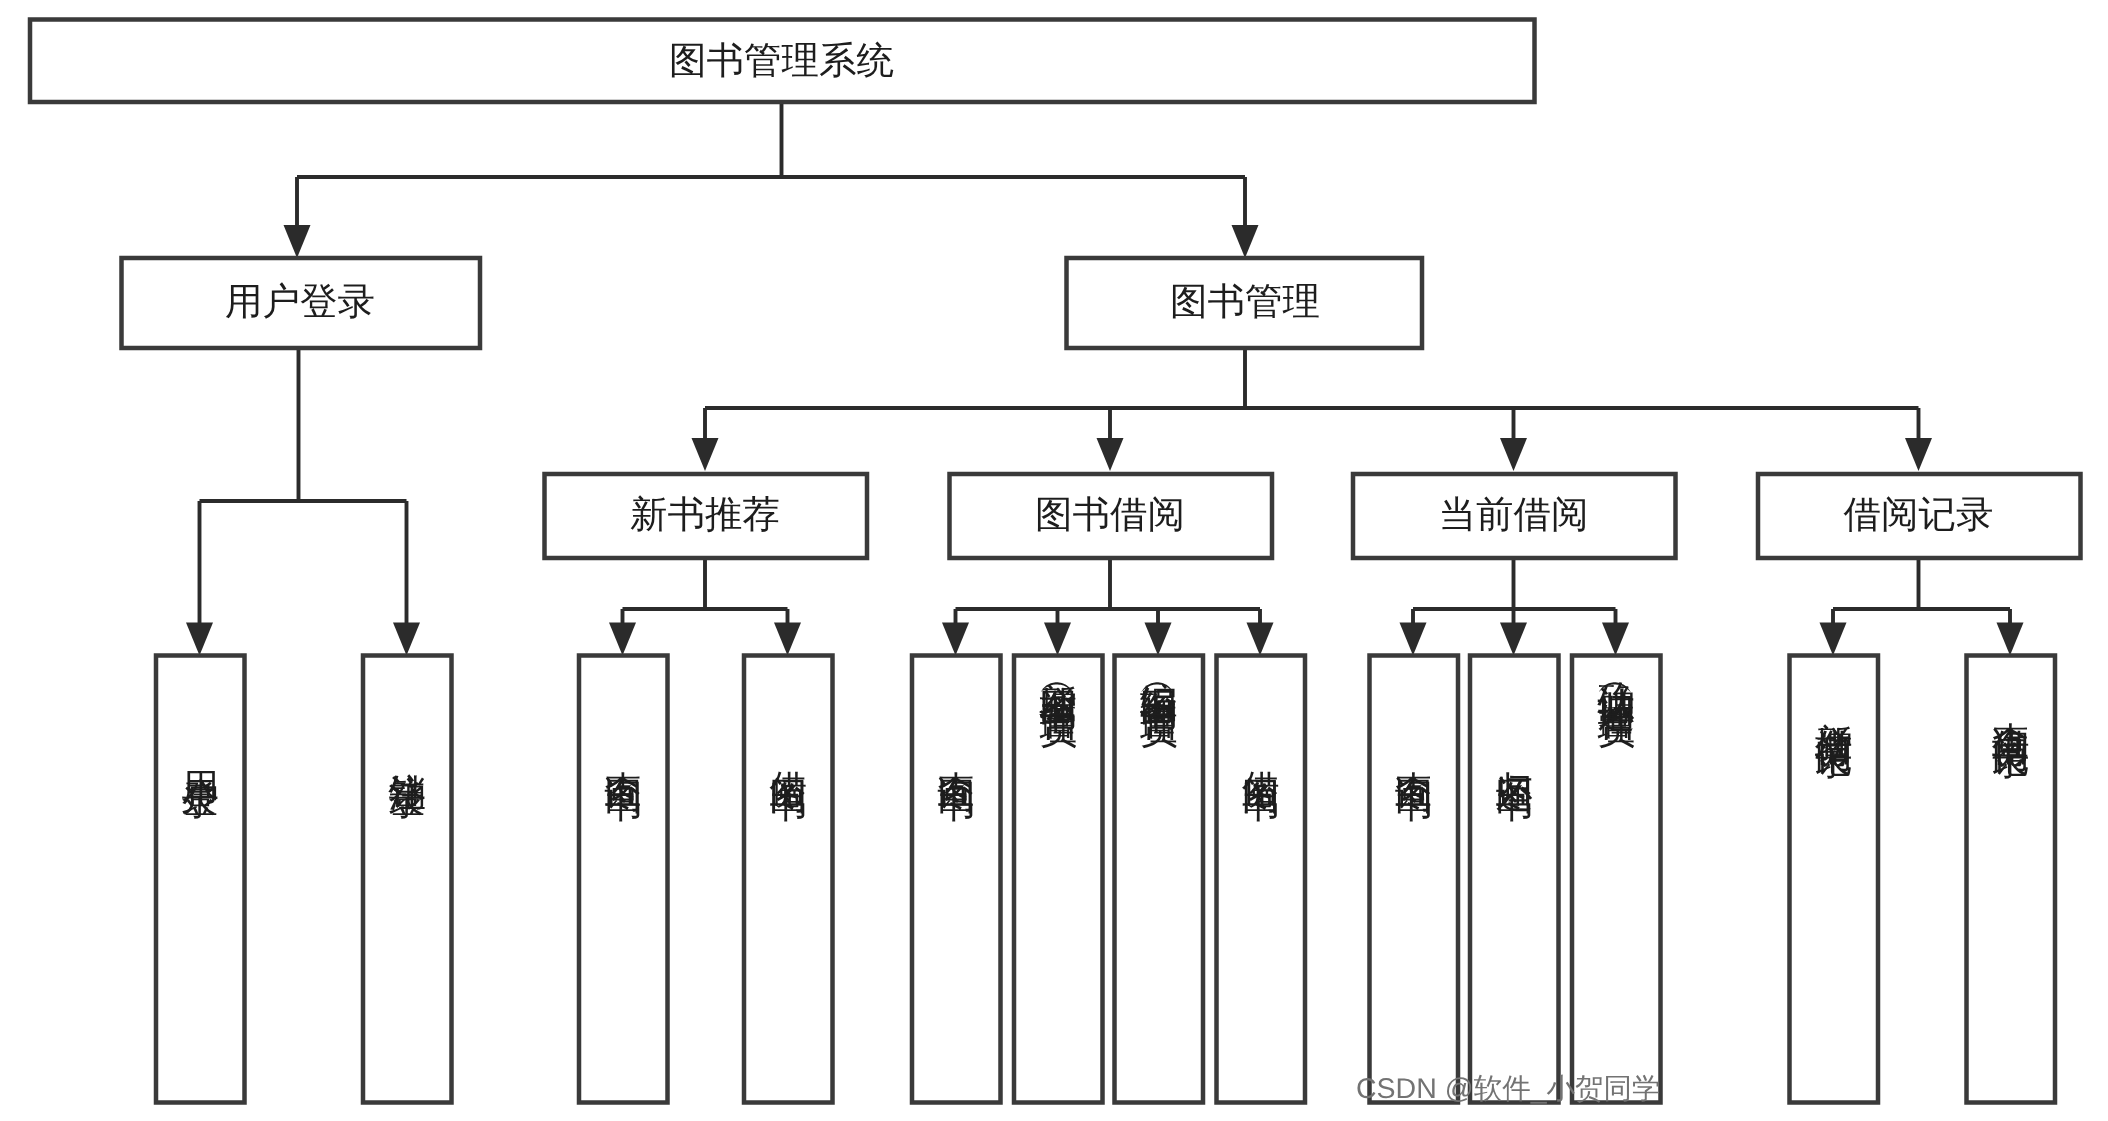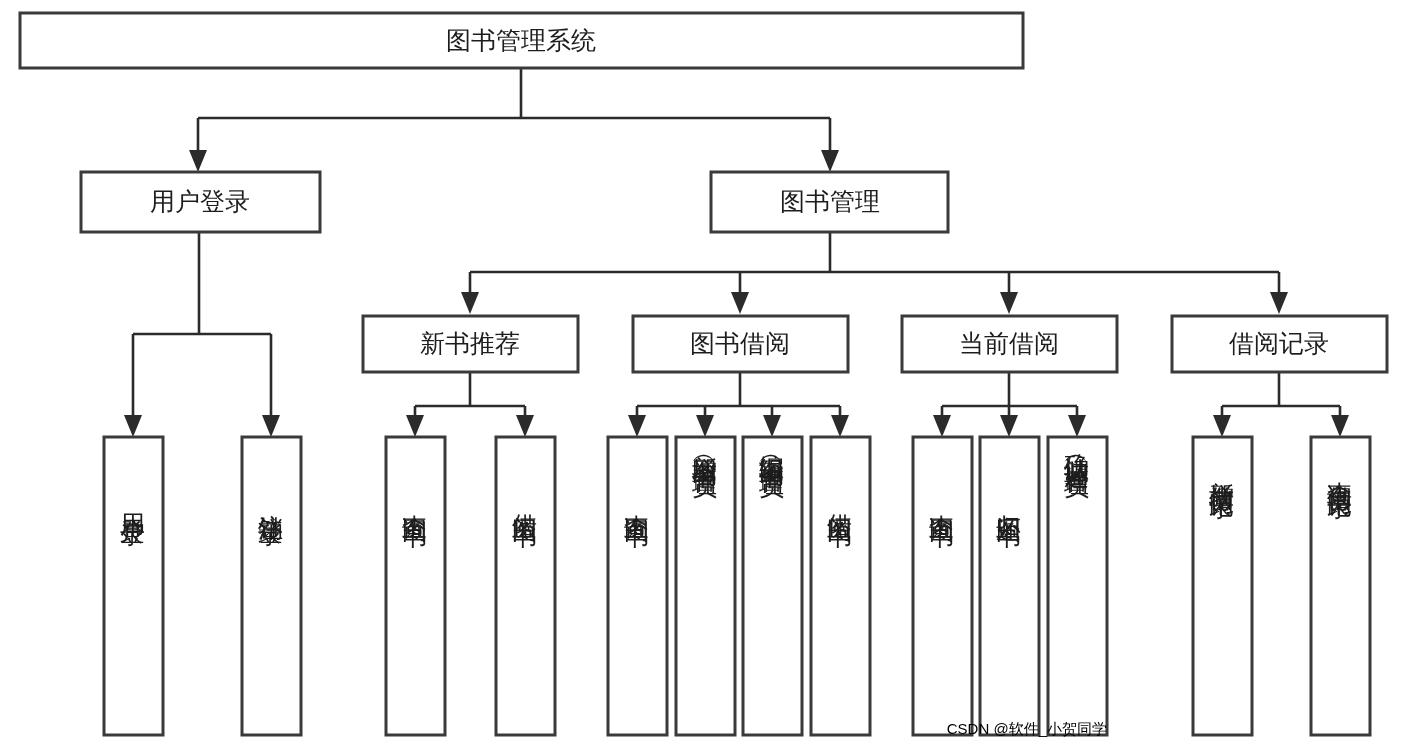--- a/index.html
+++ b/index.html
@@ -56,22 +56,22 @@
     text-anchor: middle;
     writing-mode: vertical-rl;
     glyph-orientation-vertical: 0;
     letter-spacing: 3px;
   }
   .watermark {
     position: absolute;
     right: 12px;
     bottom: 8px;
     font-family: "Liberation Sans", "DejaVu Sans", sans-serif;
-    font-size: 15px;
-    color: #000000;
+    font-size: 19px;
+    color: #737373;
     white-space: nowrap;
     user-select: none;
     margin-left: 40px;
   }
 </style>
 </head>
 <body>
 
 <div id="diagram-root">
   <svg class="diagram" viewBox="0 0 1405 747" xmlns="http://www.w3.org/2000/svg">

